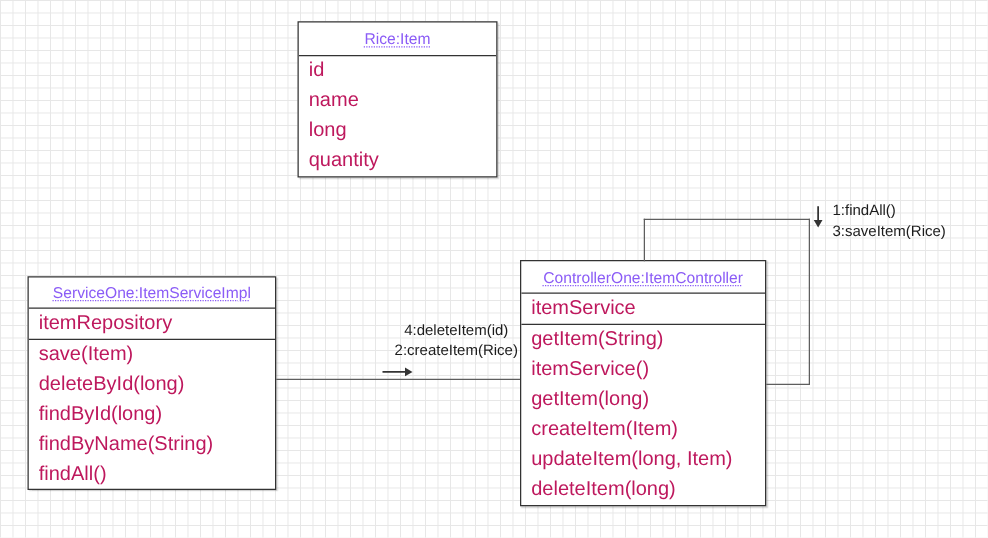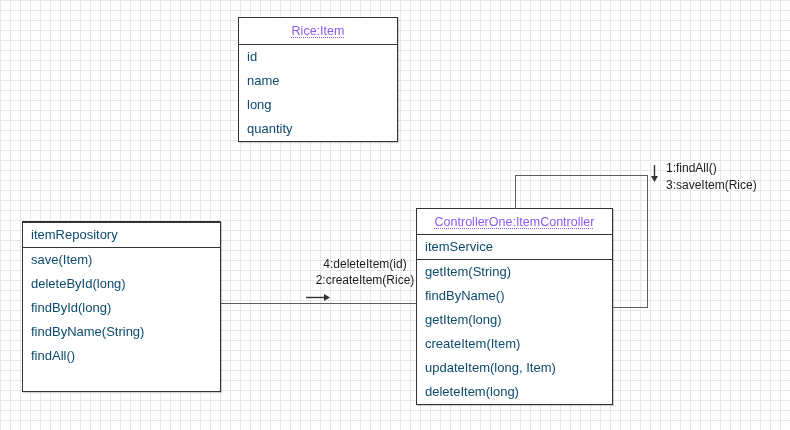--- a/index.html
+++ b/index.html
@@ -27,21 +27,21 @@
     font-weight:normal;font-size:12.5px;color:#8b5cf6;
     white-space:nowrap;
   }
   .uml-title .ul{
     text-decoration:underline dotted 1px;
     text-underline-offset:2px;
   }
   .uml-sep{border-top:1px solid #333333;height:0;}
   .uml-row{
     height:24px;line-height:24px;
-    font-size:13px;color:#0c4a6e;
+    font-size:16px;color:#be185d;
     padding-left:8px;white-space:nowrap;
   }
   .edge-line{position:absolute;background:#5e5e5e;}
   .edge-label{
     position:absolute;font-size:12px;color:#1c1c1c;
     line-height:16px;white-space:nowrap;
   }
   .edge-label.center{text-align:center;}
   .arrow-svg{position:absolute;display:block;}
 </style>
@@ -55,39 +55,42 @@
       <span class="ul">Rice:Item</span>
     </div>
     <div class="uml-sep"></div>
     <div class="uml-row">id</div>
     <div class="uml-row">name</div>
     <div class="uml-row">long</div>
     <div class="uml-row">quantity</div>
   </div>
 
   <div class="uml-node" style="left:22px;top:221px;width:199px;height:171px;">
+    <div class="uml-title" style="height:24px;">
+      <span class="ul">ServiceOne:ItemServiceImpl</span>
+    </div>
     <div class="uml-sep"></div>
     <div class="uml-row">itemRepository</div>
     <div class="uml-sep"></div>
     <div class="uml-row">save(Item)</div>
     <div class="uml-row">deleteById(long)</div>
     <div class="uml-row">findById(long)</div>
     <div class="uml-row">findByName(String)</div>
     <div class="uml-row">findAll()</div>
   </div>
 
   <div class="uml-node" style="left:416px;top:208px;width:197px;height:197px;">
     <div class="uml-title" style="height:25px;">
       <span class="ul">ControllerOne:ItemController</span>
     </div>
     <div class="uml-sep"></div>
     <div class="uml-row">itemService</div>
     <div class="uml-sep"></div>
     <div class="uml-row">getItem(String)</div>
-    <div class="uml-row">findByName()</div>
+    <div class="uml-row">itemService()</div>
     <div class="uml-row">getItem(long)</div>
     <div class="uml-row">createItem(Item)</div>
     <div class="uml-row">updateItem(long, Item)</div>
     <div class="uml-row">deleteItem(long)</div>
   </div>
 
   <div class="edge-line" style="left:221px;top:303px;width:195px;height:1px;"></div>
   <div class="edge-label center" style="left:240px;top:256px;width:156px;padding-left:47px;">
     <div>4:deleteItem(id)</div>
     <div>2:createItem(Rice)</div>

